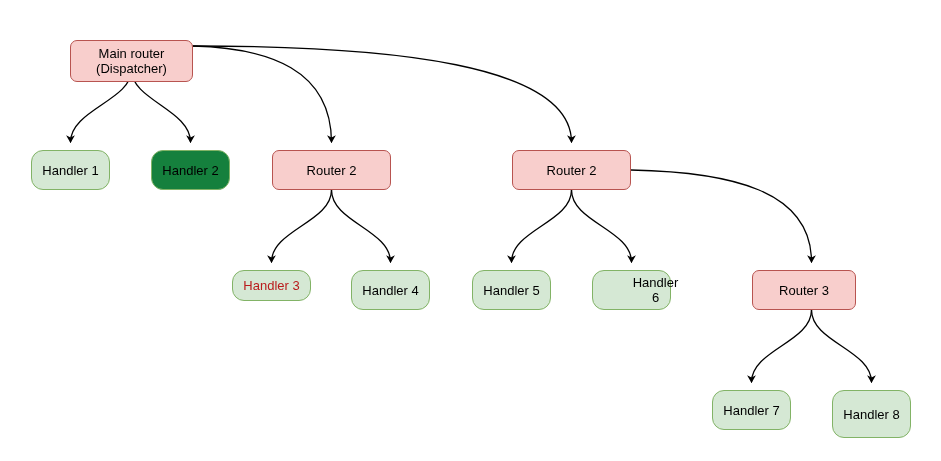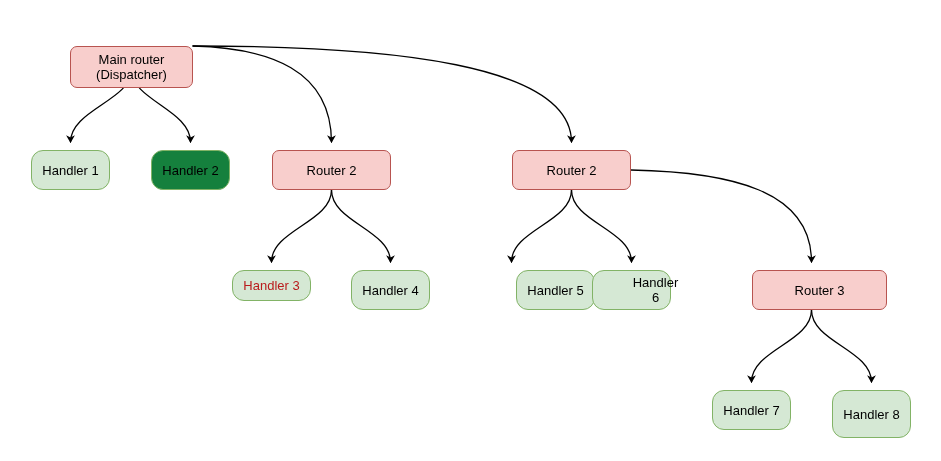--- a/index.html
+++ b/index.html
@@ -71,27 +71,27 @@
         <path d="M 331.5 190 C 331.5 222 271.5 230 271.5 262" fill="none" stroke="#000000" stroke-width="1.3" stroke-linecap="round" marker-end="url(#arrowhead)"></path>
         <path d="M 331.5 190 C 331.5 222 390.5 230 390.5 262" fill="none" stroke="#000000" stroke-width="1.3" stroke-linecap="round" marker-end="url(#arrowhead)"></path>
         <path d="M 571.5 190 C 571.5 222 511.5 230 511.5 262" fill="none" stroke="#000000" stroke-width="1.3" stroke-linecap="round" marker-end="url(#arrowhead)"></path>
         <path d="M 571.5 190 C 571.5 222 631.5 230 631.5 262" fill="none" stroke="#000000" stroke-width="1.3" stroke-linecap="round" marker-end="url(#arrowhead)"></path>
         <path d="M 631 170 C 730 172 811.5 190 811.5 262" fill="none" stroke="#000000" stroke-width="1.3" stroke-linecap="round" marker-end="url(#arrowhead)"></path>
         <path d="M 811.5 310 C 811.5 342 751.5 350 751.5 382" fill="none" stroke="#000000" stroke-width="1.3" stroke-linecap="round" marker-end="url(#arrowhead)"></path>
         <path d="M 811.5 310 C 811.5 342 871.5 350 871.5 382" fill="none" stroke="#000000" stroke-width="1.3" stroke-linecap="round" marker-end="url(#arrowhead)"></path>
       </g>
   </svg>
   <div id="nodes-group">
-      <div class="node router" style="left: 70px; top: 46px; width: 123px; height: 42px; background: rgb(248, 206, 204); border-color: rgb(184, 84, 80); color: rgb(0, 0, 0);"><span class="node-label">Main router
+      <div class="node router" style="left: 70px; top: 40px; width: 123px; height: 42px; background: rgb(248, 206, 204); border-color: rgb(184, 84, 80); color: rgb(0, 0, 0);"><span class="node-label">Main router
 (Dispatcher)</span></div>
       <div class="node handler" style="left: 31px; top: 150px; width: 79px; height: 40px; background: rgb(213, 232, 212); border-color: rgb(130, 179, 102); color: rgb(0, 0, 0);"><span class="node-label">Handler 1</span></div>
       <div class="node handler" style="left: 151px; top: 150px; width: 79px; height: 40px; background: #15803d; border-color: rgb(130, 179, 102); color: rgb(0, 0, 0);"><span class="node-label">Handler 2</span></div>
       <div class="node router" style="left: 272px; top: 150px; width: 119px; height: 40px; background: rgb(248, 206, 204); border-color: rgb(184, 84, 80); color: rgb(0, 0, 0);"><span class="node-label">Router 2</span></div>
       <div class="node router" style="left: 512px; top: 150px; width: 119px; height: 40px; background: rgb(248, 206, 204); border-color: rgb(184, 84, 80); color: rgb(0, 0, 0);"><span class="node-label">Router 2</span></div>
       <div class="node handler" style="left: 232px; top: 270px; width: 79px; height: 31px; background: rgb(213, 232, 212); border-color: rgb(130, 179, 102); color: #b91c1c;"><span class="node-label">Handler 3</span></div>
       <div class="node handler" style="left: 351px; top: 270px; width: 79px; height: 40px; background: rgb(213, 232, 212); border-color: rgb(130, 179, 102); color: rgb(0, 0, 0);"><span class="node-label">Handler 4</span></div>
-      <div class="node handler" style="left: 472px; top: 270px; width: 79px; height: 40px; background: rgb(213, 232, 212); border-color: rgb(130, 179, 102); color: rgb(0, 0, 0); margin-left: 44px;"><span class="node-label">Handler 5</span></div>
+      <div class="node handler" style="left: 472px; top: 270px; width: 79px; height: 40px; background: rgb(213, 232, 212); border-color: rgb(130, 179, 102); color: rgb(0, 0, 0);"><span class="node-label">Handler 5</span></div>
       <div class="node handler" style="left: 592px; top: 270px; width: 79px; height: 40px; background: rgb(213, 232, 212); border-color: rgb(130, 179, 102); color: rgb(0, 0, 0); padding-left: 48px;"><span class="node-label">Handler 6</span></div>
-      <div class="node router" style="left: 752px; top: 270px; width: 135px; height: 40px; background: rgb(248, 206, 204); border-color: rgb(184, 84, 80); color: rgb(0, 0, 0);"><span class="node-label">Router 3</span></div>
+      <div class="node router" style="left: 752px; top: 270px; width: 104px; height: 40px; background: rgb(248, 206, 204); border-color: rgb(184, 84, 80); color: rgb(0, 0, 0);"><span class="node-label">Router 3</span></div>
       <div class="node handler" style="left: 712px; top: 390px; width: 79px; height: 40px; background: rgb(213, 232, 212); border-color: rgb(130, 179, 102); color: rgb(0, 0, 0);"><span class="node-label">Handler 7</span></div>
       <div class="node handler" style="left: 832px; top: 390px; width: 79px; height: 48px; background: rgb(213, 232, 212); border-color: rgb(130, 179, 102); color: rgb(0, 0, 0);"><span class="node-label">Handler 8</span></div>
     </div>
 </div>
 
 </body></html>

